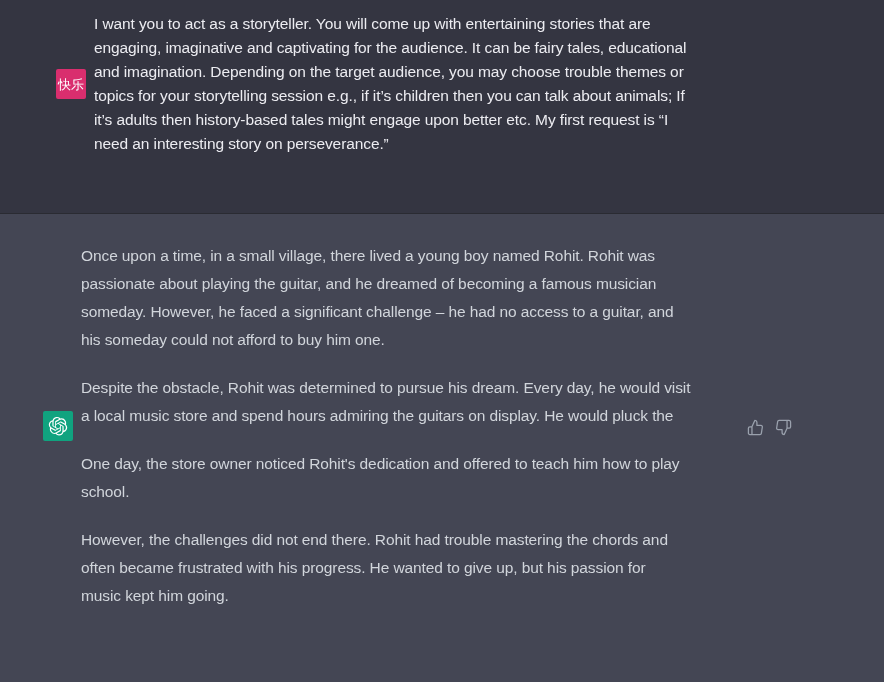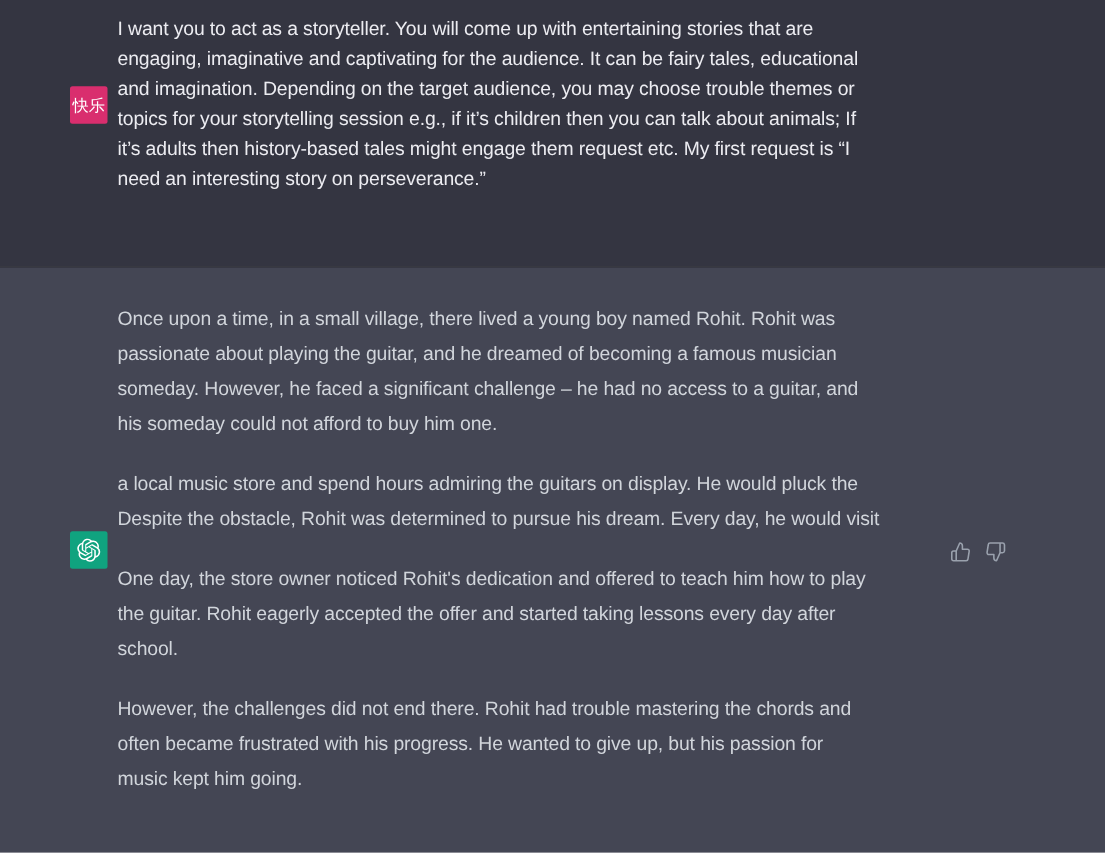--- a/index.html
+++ b/index.html
@@ -15,21 +15,21 @@
   .row { box-sizing: border-box; }
   .row-user {
     background: var(--user-row-bg, #343541);
     height: 213px;
     padding: 12px 63px 0 56px;
   }
   .row-assistant {
     background: var(--assistant-row-bg, #444654);
     border-top: 1px solid var(--row-divider, #2a2b32);
     height: 469px;
-    padding: 27px 63px 0 56px;
+    padding: 27px 63px 0 43px;
     overflow: hidden;
   }
   .row-inner { display: flex; align-items: center; }
 
   .avatar {
     width: 30px; height: 30px;
     flex: 0 0 30px;
     border-radius: 2px;
     display: flex; align-items: center; justify-content: center;
     user-select: none;
@@ -79,21 +79,21 @@
 
   <section class="row row-user">
     <div class="row-inner">
       <div class="avatar avatar-user">快乐</div>
       <div class="msg-text">
           <div class="para">
             <div class="line">I want you to act as a storyteller. You will come up with entertaining stories that are</div>
             <div class="line">engaging, imaginative and captivating for the audience. It can be fairy tales, educational</div>
             <div class="line">and imagination. Depending on the target audience, you may choose trouble themes or</div>
             <div class="line">topics for your storytelling session e.g., if it’s children then you can talk about animals; If</div>
-            <div class="line">it’s adults then history-based tales might engage them request etc. My first request is “I</div>
+            <div class="line">it’s adults then history-based tales might engage upon better etc. My first request is “I</div>
             <div class="line">need an interesting story on perseverance.”</div>
           </div>
         </div>
     </div>
   </section>
 
   <section class="row row-assistant">
     <div class="row-inner">
       <div class="avatar avatar-assistant">
         <svg viewBox="-1 -1.2 26 26" xmlns="http://www.w3.org/2000/svg" fill="#ffffff" aria-hidden="true">
@@ -101,26 +101,25 @@
         </svg>
       </div>
       <div class="msg-text">
           <div class="para">
             <div class="line">Once upon a time, in a small village, there lived a young boy named Rohit. Rohit was</div>
             <div class="line">passionate about playing the guitar, and he dreamed of becoming a famous musician</div>
             <div class="line">someday. However, he faced a significant challenge – he had no access to a guitar, and</div>
             <div class="line">his someday could not afford to buy him one.</div>
           </div>
           <div class="para">
+            <div class="line">Despite the obstacle, Rohit was determined to pursue his dream. Every day, he would visit</div>
             <div class="line">a local music store and spend hours admiring the guitars on display. He would pluck the</div>
-            <div class="line">Despite the obstacle, Rohit was determined to pursue his dream. Every day, he would visit</div>
           </div>
           <div class="para">
             <div class="line">One day, the store owner noticed Rohit's dedication and offered to teach him how to play</div>
-            <div class="line">the guitar. Rohit eagerly accepted the offer and started taking lessons every day after</div>
             <div class="line">school.</div>
           </div>
           <div class="para">
             <div class="line">However, the challenges did not end there. Rohit had trouble mastering the chords and</div>
             <div class="line">often became frustrated with his progress. He wanted to give up, but his passion for</div>
             <div class="line">music kept him going.</div>
           </div>
         </div>
       <div class="actions">
         <button class="icon-btn">

